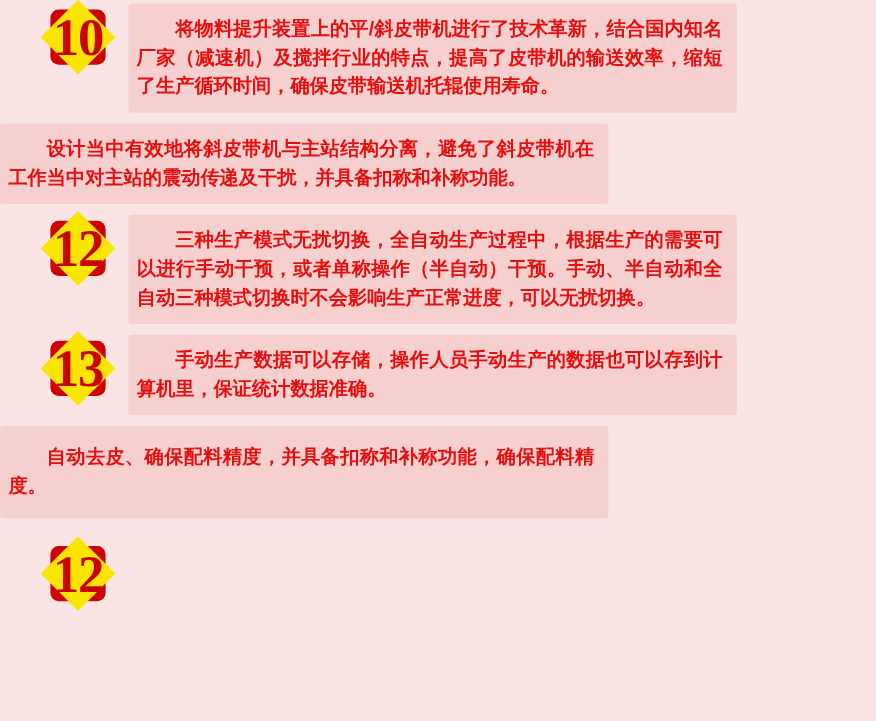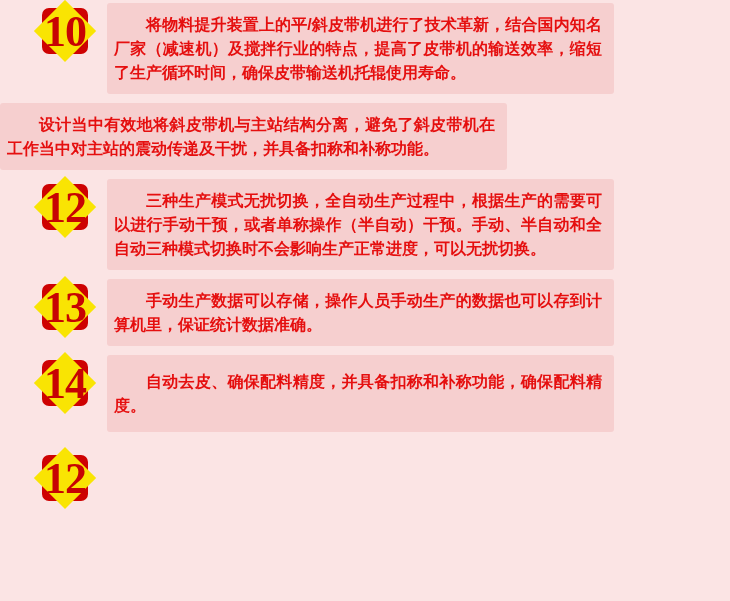--- a/index.html
+++ b/index.html
@@ -96,25 +96,20 @@
 <div class="row">
   <div class="badge">
     <span class="badge-square"></span>
     <span class="badge-diamond"></span>
     <span class="badge-number">13</span>
   </div>
   <div class="textbox">手动生产数据可以存储，操作人员手动生产的数据也可以存到计算机里，保证统计数据准确。</div>
 </div>
 
 <div class="row single">
-  <div class="badge">
-    <span class="badge-square"></span>
-    <span class="badge-diamond"></span>
-    <span class="badge-number">14</span>
-  </div>
   <div class="textbox">自动去皮、确保配料精度，并具备扣称和补称功能，确保配料精度。</div>
 </div>
 
 <div class="row">
 </div>
 
 <div class="row">
   <div class="badge">
     <span class="badge-square"></span>
     <span class="badge-diamond"></span>

